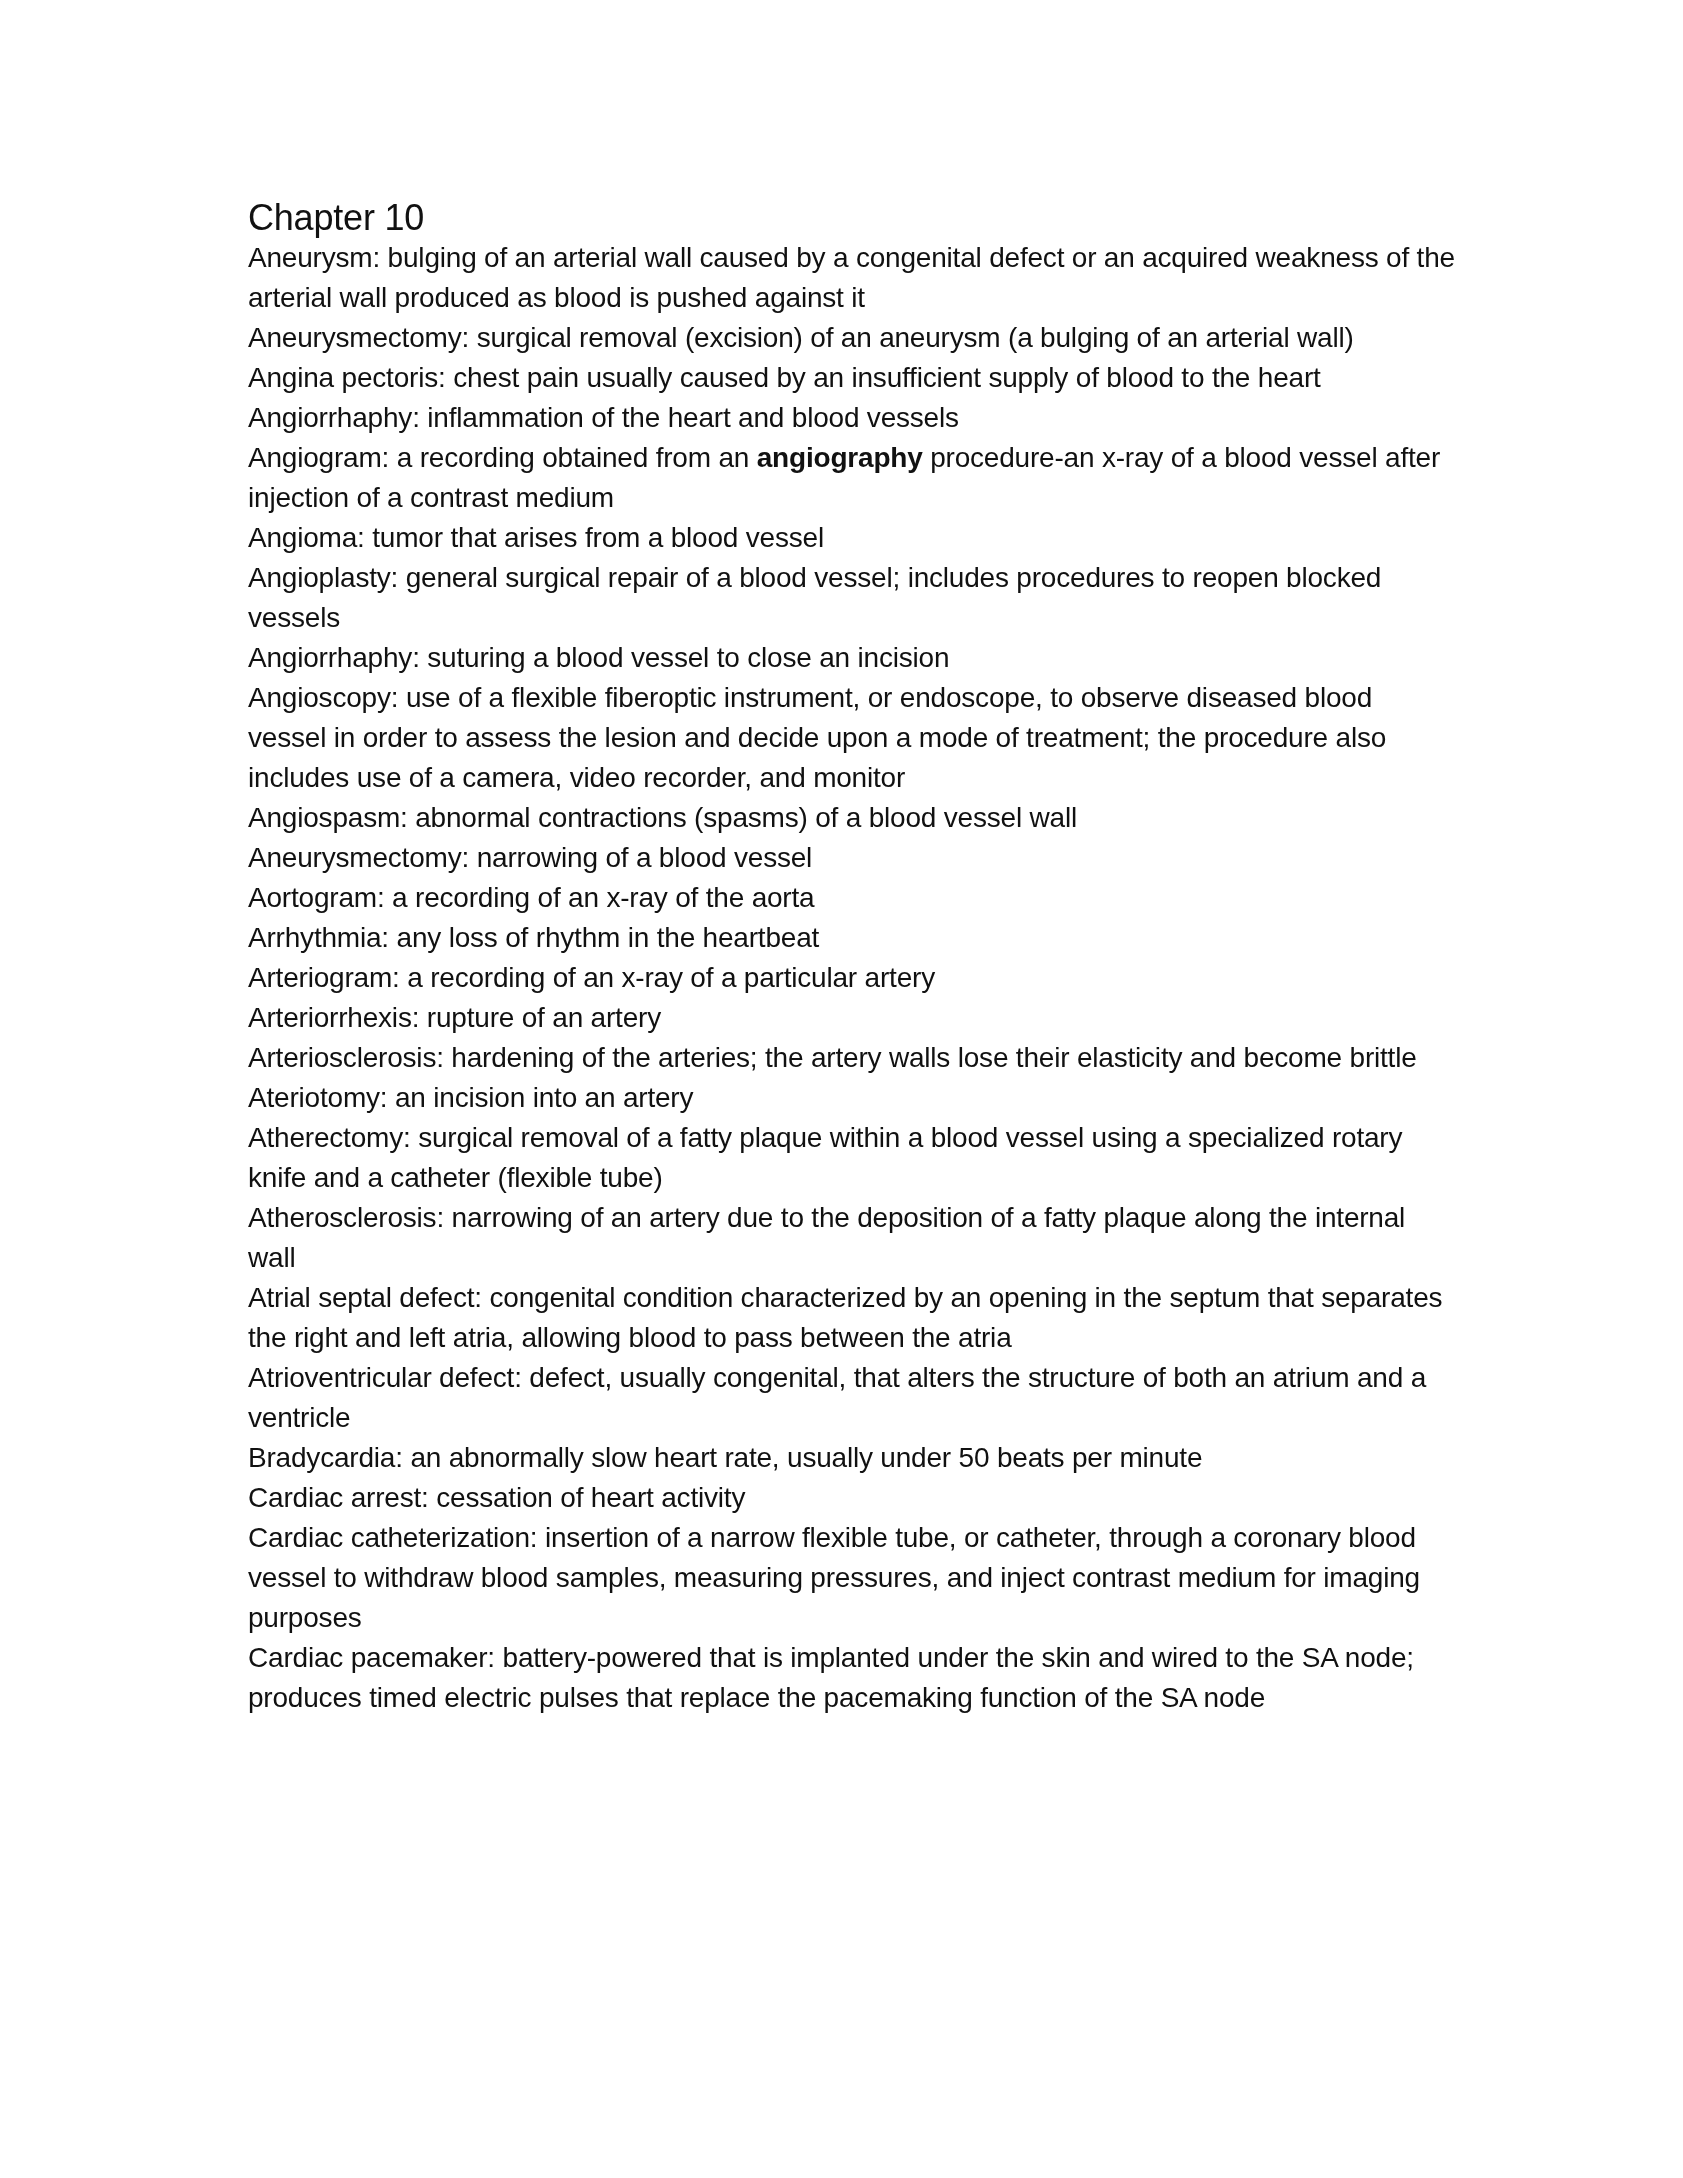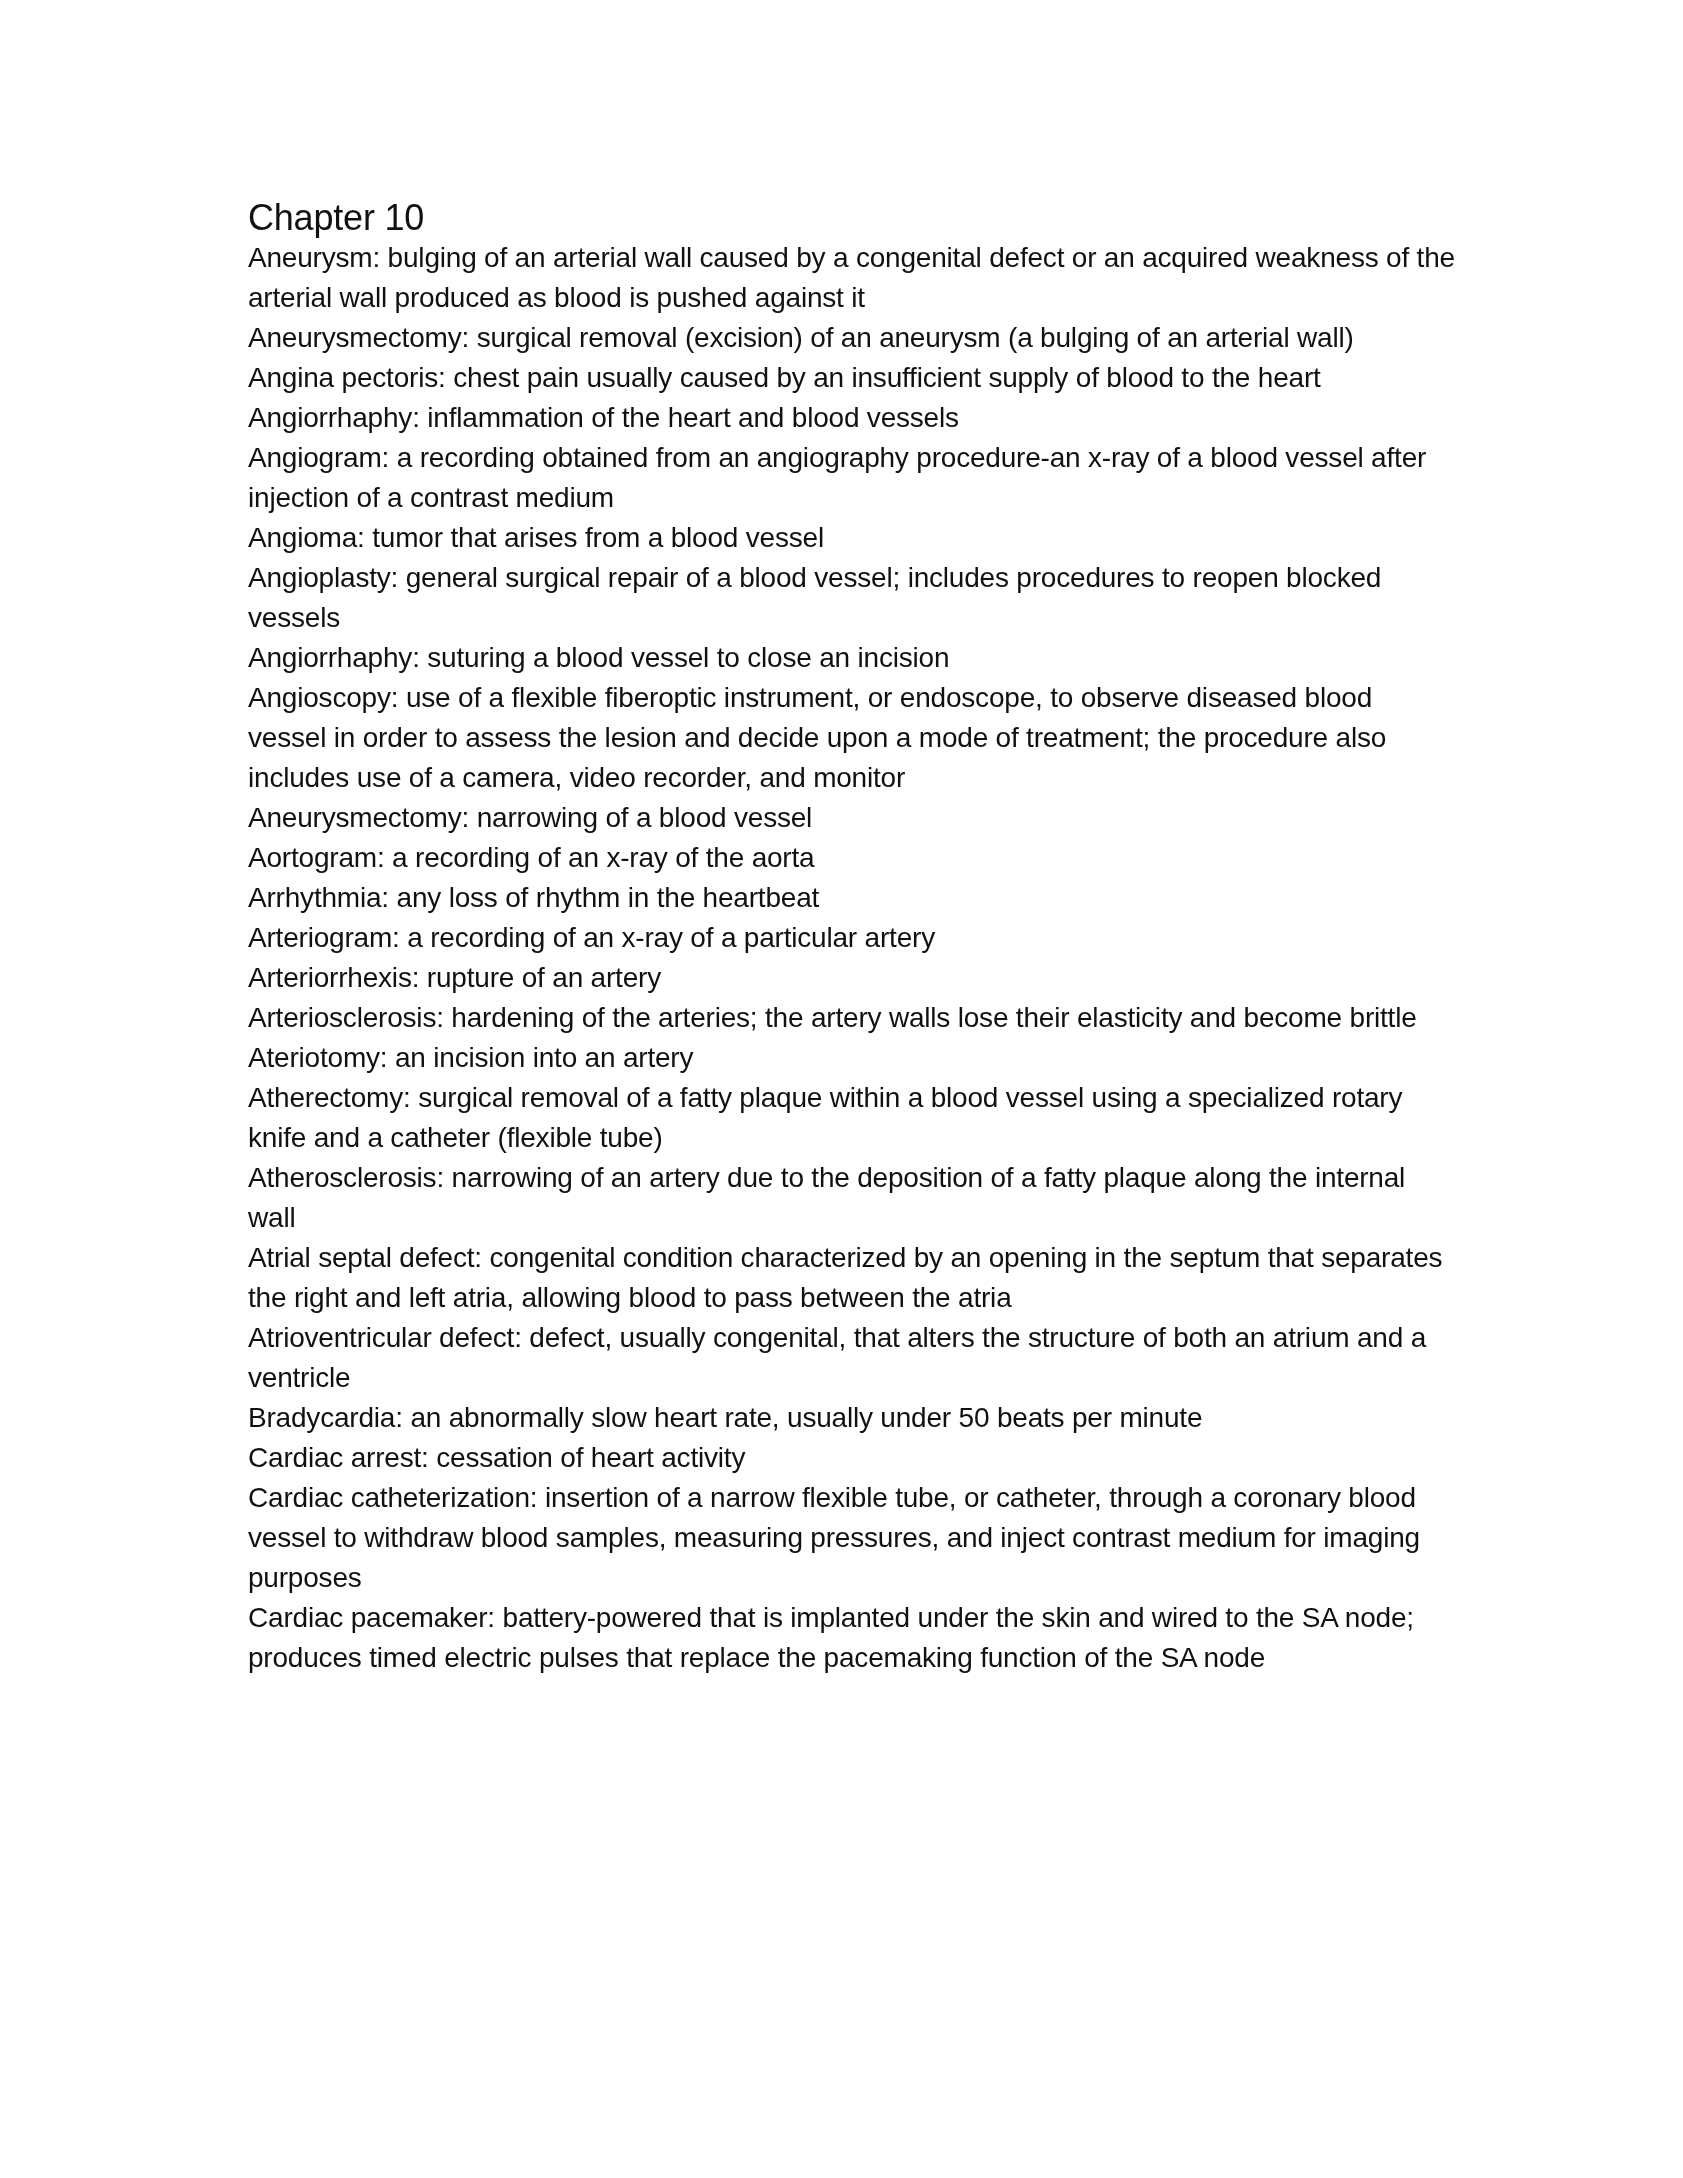--- a/index.html
+++ b/index.html
@@ -11,37 +11,38 @@
     width: 1208px;
     font-family: "Liberation Sans", "DejaVu Sans", sans-serif;
     font-size: 28px;
     line-height: 40px;
     color: #111111;
     letter-spacing: -0.2px;
   }
   .chapter { margin: 0; font-weight: normal; font-size: 36px; }
   .entry { margin: 0; }
   .term { font-weight: normal; }
-  .bold-inline { font-weight: normal; }
+  .bold-inline { font-weight: bold; }
 </style>
 </head>
 <body>
 
 <div class="page">
   <p class="chapter">Chapter 10</p>
 
   <p class="entry"><span class="term">Aneurysm:</span><span> bulging of an arterial wall caused by a congenital defect or an acquired weakness of the arterial wall produced as blood is pushed against it</span></p>
   <p class="entry"><span class="term">Aneurysmectomy:</span><span> surgical removal (excision) of an aneurysm (a bulging of an arterial wall)</span></p>
   <p class="entry"><span class="term">Angina pectoris:</span><span> chest pain usually caused by an insufficient supply of blood to the heart</span></p>
   <p class="entry"><span class="term">Angiorrhaphy:</span><span> inflammation of the heart and blood vessels</span></p>
   <p class="entry"><span class="term">Angiogram:</span><span> a recording obtained from an </span><span class="bold-inline">angiography</span><span> procedure-an x-ray of a blood vessel after injection of a contrast medium</span></p>
   <p class="entry"><span class="term">Angioma:</span><span> tumor that arises from a blood vessel</span></p>
   <p class="entry"><span class="term">Angioplasty:</span><span> general surgical repair of a blood vessel; includes procedures to reopen blocked vessels</span></p>
   <p class="entry"><span class="term">Angiorrhaphy:</span><span> suturing a blood vessel to close an incision</span></p>
   <p class="entry"><span class="term">Angioscopy:</span><span> use of a flexible fiberoptic instrument, or endoscope, to observe diseased blood vessel in order to assess the lesion and decide upon a mode of treatment; the procedure also includes use of a camera, video recorder, and monitor</span></p>
+  <p class="entry"><span class="term">Angiospasm:</span><span> abnormal contractions (spasms) of a blood vessel wall</span></p>
   <p class="entry"><span class="term">Aneurysmectomy:</span><span> narrowing of a blood vessel</span></p>
   <p class="entry"><span class="term">Aortogram:</span><span> a recording of an x-ray of the aorta</span></p>
   <p class="entry"><span class="term">Arrhythmia:</span><span> any loss of rhythm in the heartbeat</span></p>
   <p class="entry"><span class="term">Arteriogram:</span><span> a recording of an x-ray of a particular artery</span></p>
   <p class="entry"><span class="term">Arteriorrhexis:</span><span> rupture of an artery</span></p>
   <p class="entry"><span class="term">Arteriosclerosis:</span><span> hardening of the arteries; the artery walls lose their elasticity and become brittle</span></p>
   <p class="entry"><span class="term">Ateriotomy:</span><span> an incision into an artery</span></p>
   <p class="entry"><span class="term">Atherectomy:</span><span> surgical removal of a fatty plaque within a blood vessel using a specialized rotary knife and a catheter (flexible tube)</span></p>
   <p class="entry"><span class="term">Atherosclerosis:</span><span> narrowing of an artery due to the deposition of a fatty plaque along the internal wall</span></p>
   <p class="entry"><span class="term">Atrial septal defect:</span><span> congenital condition characterized by an opening in the septum that separates the right and left atria, allowing blood to pass between the atria</span></p>

